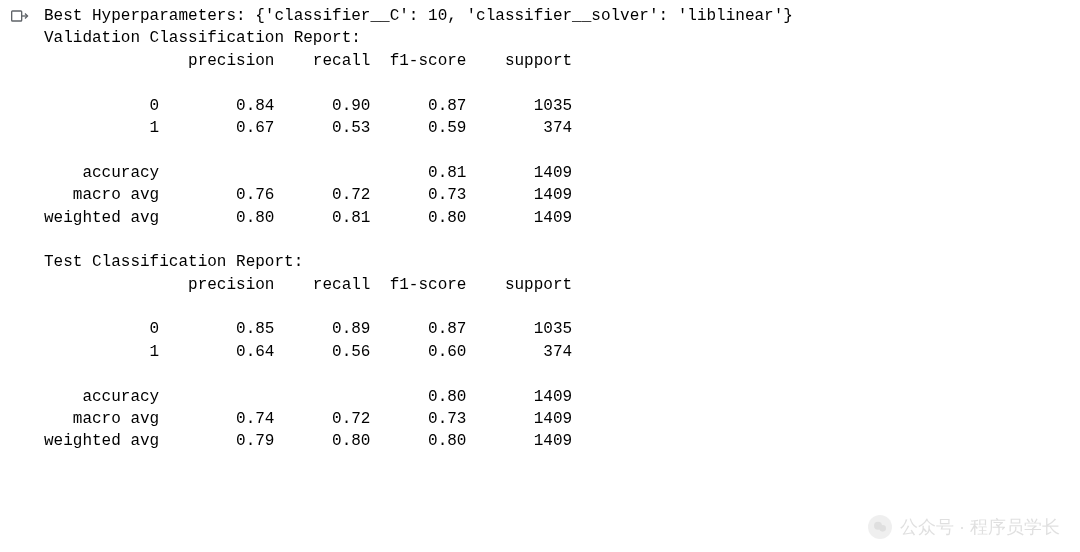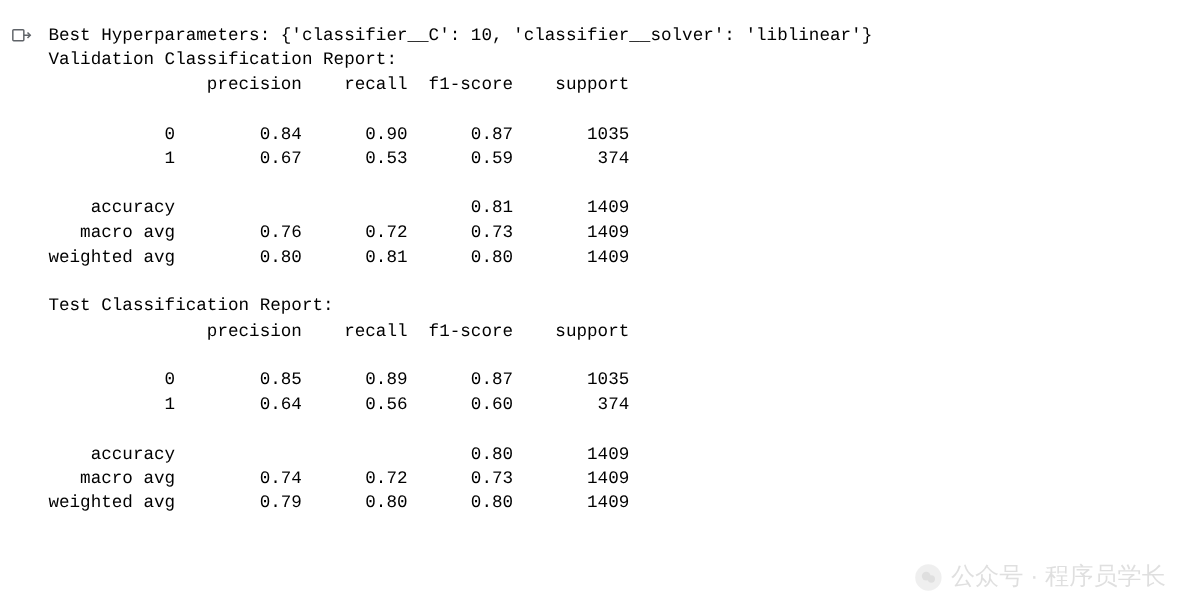--- a/index.html
+++ b/index.html
@@ -15,21 +15,20 @@
       color: #000000;
       padding: 5px 0 0 0;
       position: relative;
       width: 1080px;
       height: 552px;
       overflow: hidden;
     }
     .output-container {
       display: flex;
       align-items: flex-start;
-      margin-top: 16px;
     }
     .cell-indicator {
       width: 44px;
       padding-top: 3px;
       padding-left: 10px;
       flex-shrink: 0;
     }
     .cell-indicator svg {
       width: 20px;
       height: 16px;
@@ -40,21 +39,21 @@
     }
     .watermark {
       position: absolute;
       bottom: 12px;
       right: 20px;
       display: flex;
       align-items: center;
       opacity: 0.3;
       color: #999999;
       font-family: -apple-system, BlinkMacSystemFont, "Segoe UI", sans-serif;
-      font-size: 22px;
+      font-size: 18px;
     }
     .watermark-icon {
       width: 24px;
       height: 24px;
       border-radius: 50%;
       background: #cccccc;
       margin-right: 8px;
       display: flex;
       align-items: center;
       justify-content: center;

